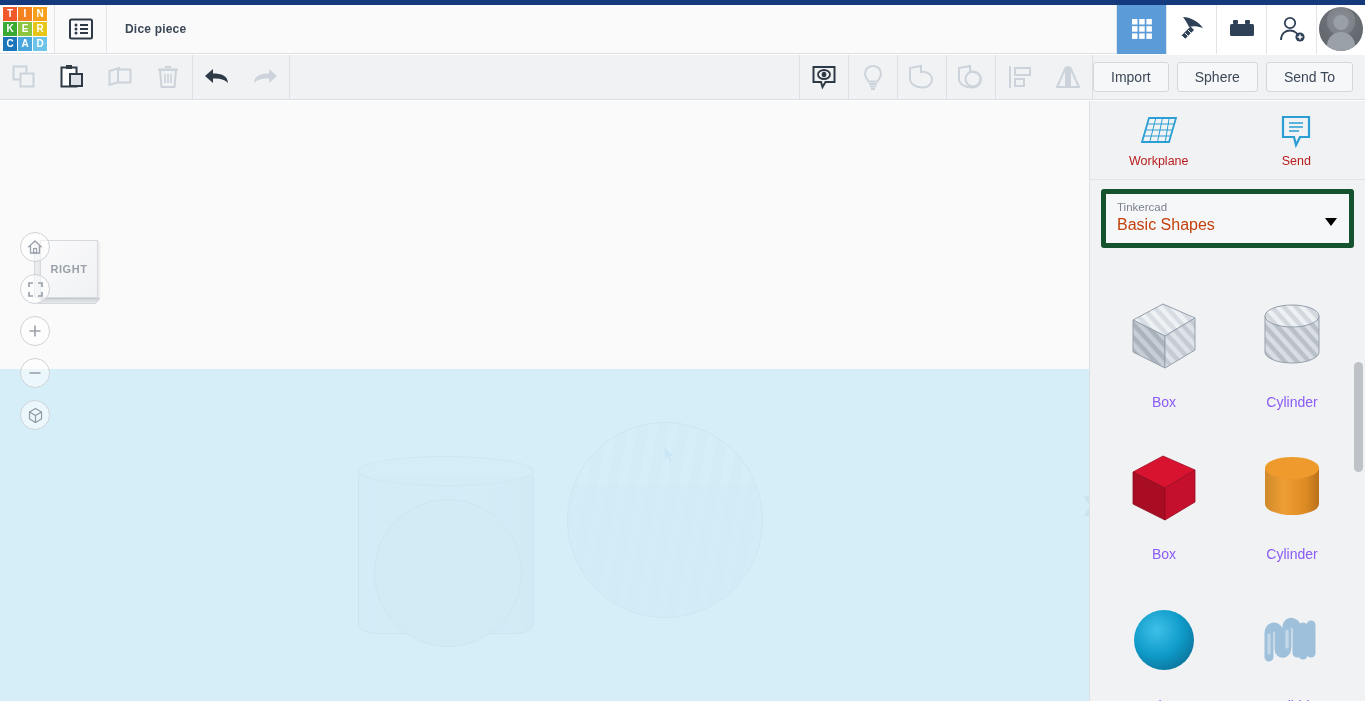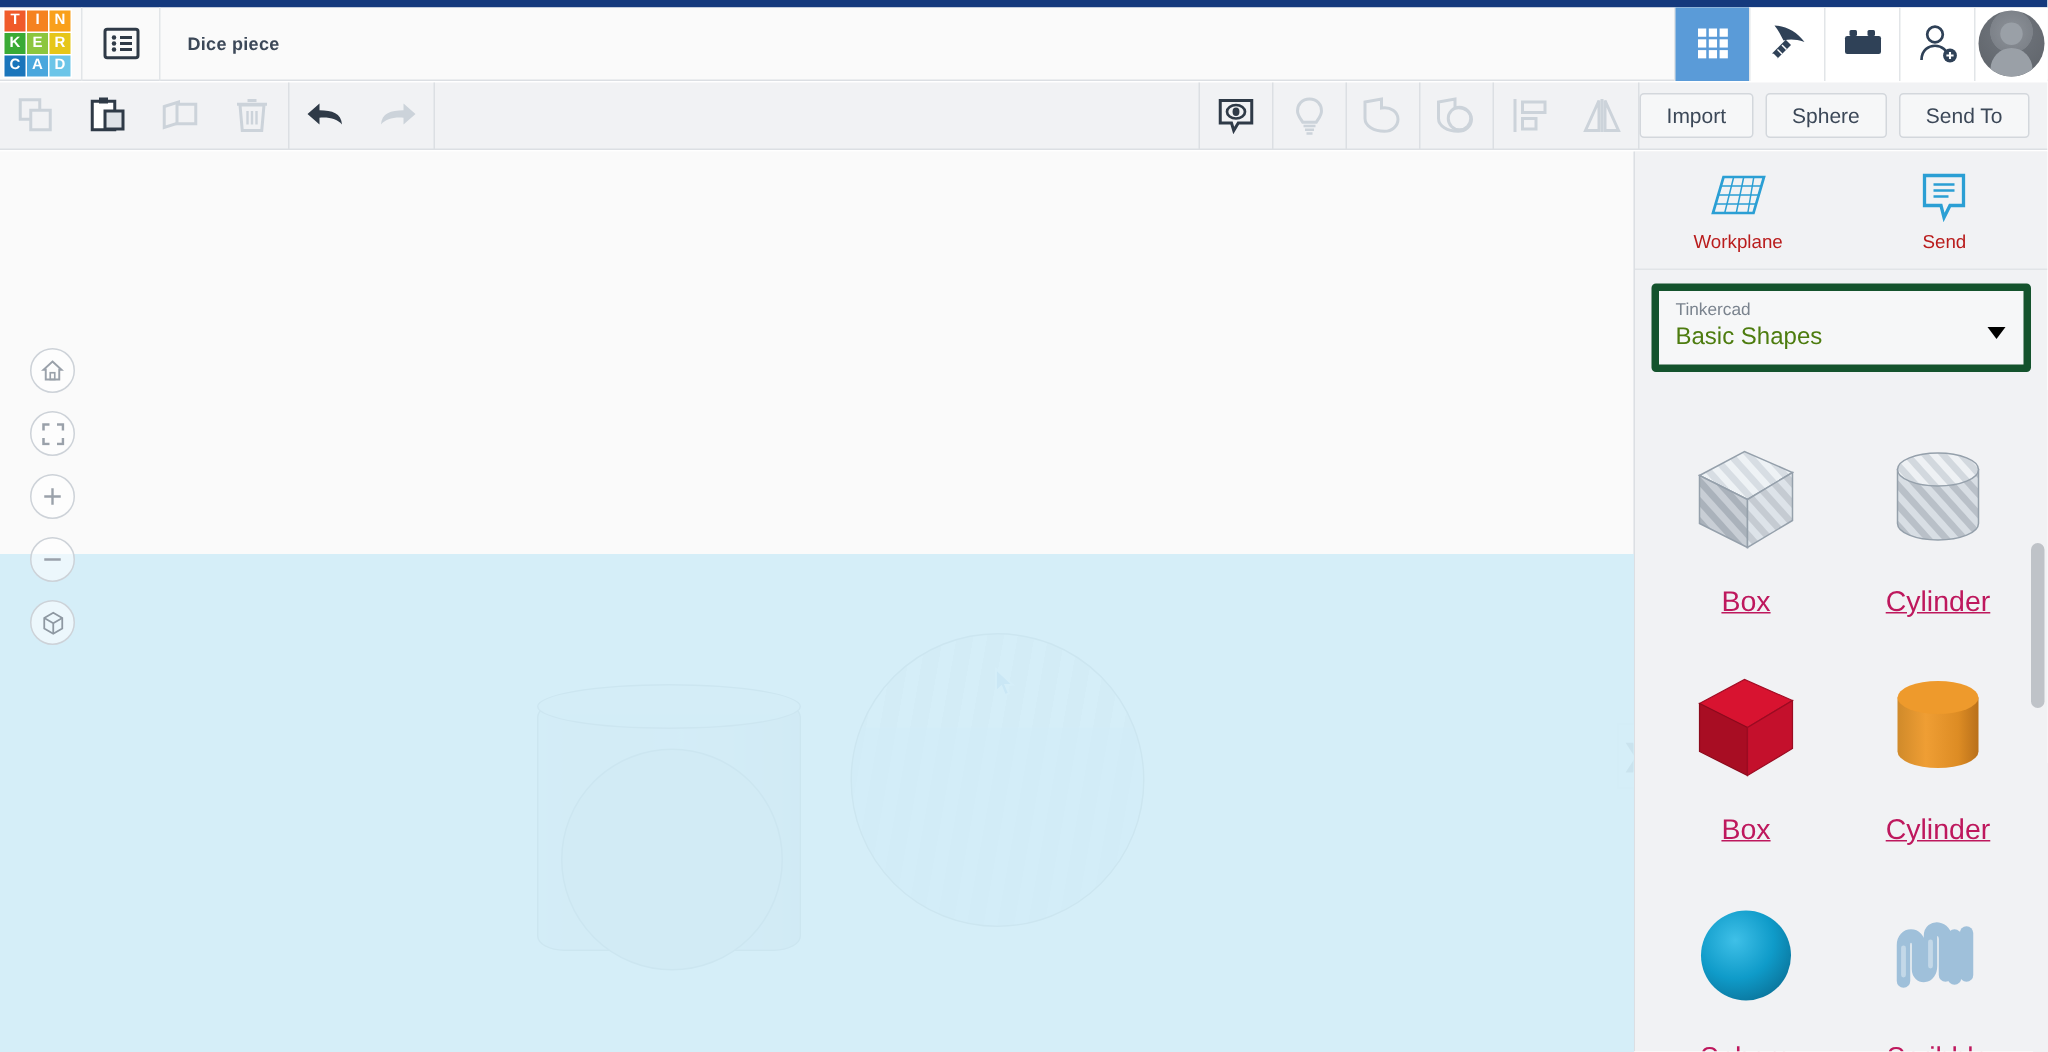--- a/index.html
+++ b/index.html
@@ -210,39 +210,39 @@
     flex: 1; display: flex; flex-direction: column; align-items: center; justify-content: center;
     gap: 5px; cursor: pointer;
   }
   .rp-tool-label { font-size: 12.5px; color: #b91c1c; }
   .rp-select-wrap { padding: 9px 11px 12px 11px; }
   .rp-select {
     background: #f6f7f8; border: 5px solid #14532d; border-radius: 3px;
     padding: 7px 11px 9px 11px; position: relative; cursor: pointer;
   }
   .rp-select-kicker { font-size: 11.5px; color: #7a838e; margin-bottom: 3px; }
-  .rp-select-value { font-size: 16px; color: #4d7c0f; }
+  .rp-select-value { font-size: 16px; color: #c2410c; }
   .rp-caret {
     position: absolute; right: 12px; top: 24px;
     width: 0; height: 0; border-left: 6px solid transparent; border-right: 6px solid transparent;
     border-top: 8px solid #000000;
   }
   .shapes-scroll {
     position: absolute; top: 159px; left: 0; width: 276px; height: 441px;
     background: #f1f2f4; overflow: hidden;
   }
   .shapes-grid {
     display: grid; grid-template-columns: 1fr 1fr; padding: 12px 10px 0 10px;
   }
   .shape-cell {
     height: 152px; display: flex; flex-direction: column; align-items: center;
     justify-content: center; gap: 8px; cursor: pointer;
   }
   .shape-art { height: 100px; display: flex; align-items: center; justify-content: center; }
-  .shape-name { font-size: 19px; color: #be185d; text-decoration: underline; }
+  .shape-name { font-size: 14px; color: #8b5cf6; }
   .scrollbar-track {
     position: absolute; right: 3px; top: 4px; width: 9px; height: 433px;
   }
   .scrollbar-thumb {
     position: absolute; top: 98px; left: 0; width: 9px; height: 110px;
     background: #bfc3c8; border-radius: 5px; cursor: pointer;
   }
 </style>
 </head>
 <body>
@@ -432,20 +432,25 @@
     <div class="shape-cyl">
       <div class="cyl-body"></div>
       <div class="cyl-top"></div>
       <div class="cyl-face"></div>
     </div>
 
     <div class="shape-sphere">
       <div class="sphere-waterline"></div>
     </div>
 
+    <div class="viewcube">
+      <div class="vc-side"></div>
+      <div class="vc-bottom"></div>
+      <div class="vc-face">RIGHT</div>
+    </div>
 
     <div class="navctl" style="top:131px">
       <div class="nav-circle">
         <svg width="16" height="16" viewBox="0 0 16 16">
           <path d="M8 2 L14 7.5 L12.5 7.5 L12.5 14 L3.5 14 L3.5 7.5 L2 7.5 Z" fill="none" stroke="#9aa1aa" stroke-width="1.3"></path>
           <rect x="6.5" y="9.5" width="3" height="4.5" fill="none" stroke="#9aa1aa" stroke-width="1.1"></rect>
         </svg>
       </div>
     </div>
     <div class="navctl" style="top:173px">

